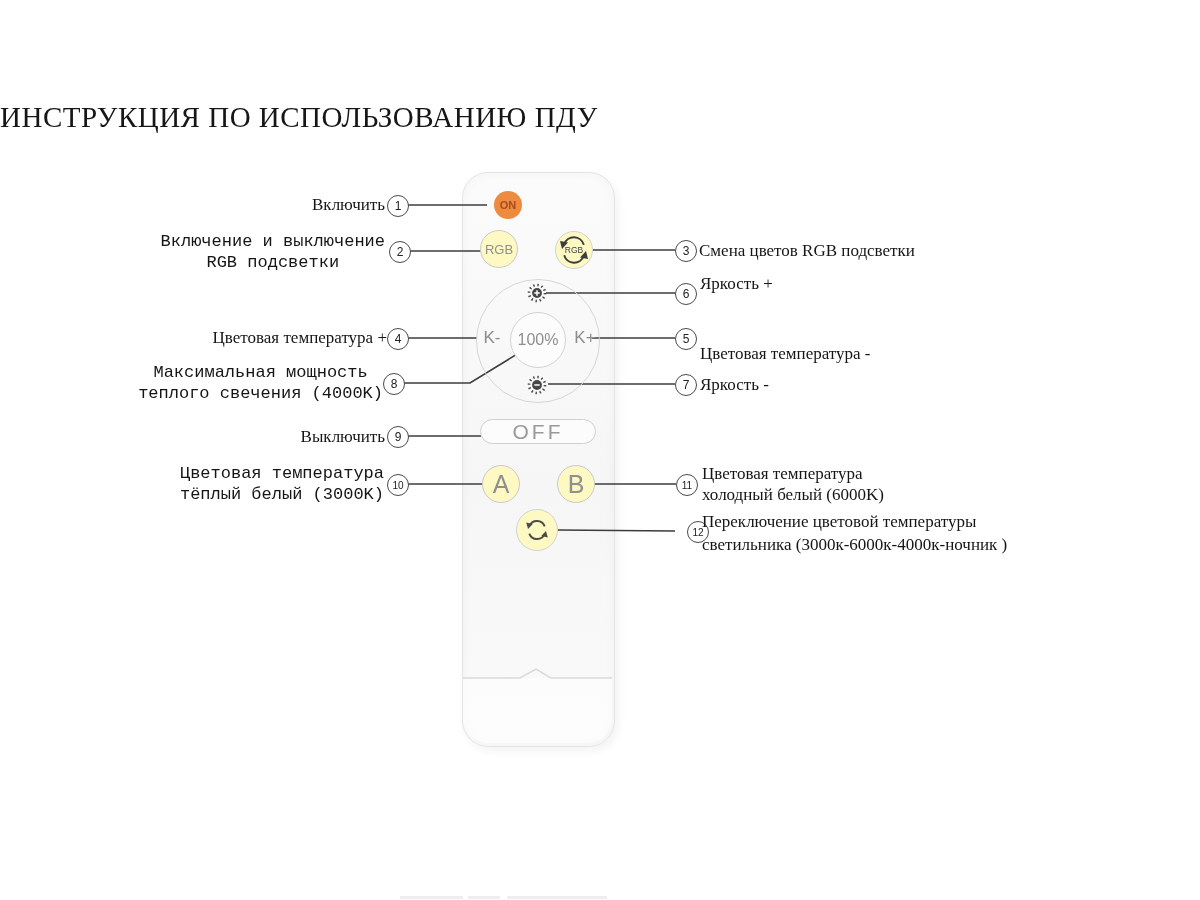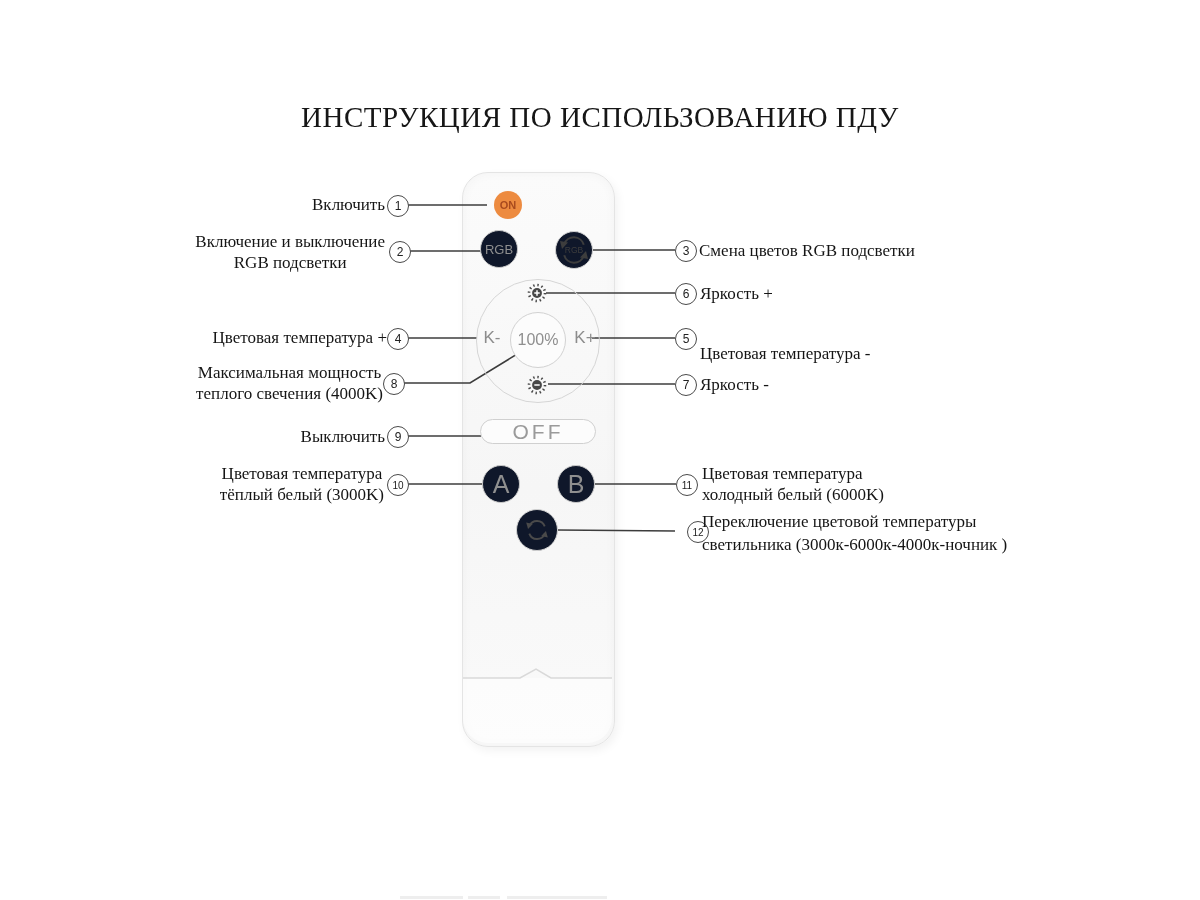--- a/index.html
+++ b/index.html
@@ -1,31 +1,31 @@
 <!DOCTYPE html>
 <html><head>
 <meta charset="utf-8">
 <style>
   html,body{margin:0;padding:0;}
   body{width:1200px;height:900px;background:#ffffff;position:relative;overflow:hidden;
        font-family:"Liberation Serif","DejaVu Serif",serif;}
   .abs{position:absolute;}
-  .page-title{top:101px;left:0;width:1200px;text-align:center;font-size:29px;
+  .page-title{top:101px;left:0;width:1200px;font-size:29px;
               letter-spacing:.5px;color:#161616;white-space:nowrap;}
   
   .remote{left:462px;top:172px;width:151px;height:573px;border-radius:26px;
           background:linear-gradient(180deg,#fbfbfb 0%,#f6f6f6 55%,#fafafa 100%);
           border:1px solid #e4e4e4;
           box-shadow:inset 0 0 12px rgba(0,0,0,.035), 3px 4px 10px rgba(0,0,0,.05);z-index:1;}
   .remote-bottom{left:463px;top:678px;width:149px;height:65px;border-radius:0 0 25px 25px;
                  background:rgba(255,255,255,.55);z-index:2;}
   .battery-svg{left:462px;top:660px;z-index:2;}
   .lines-svg{left:0;top:0;z-index:3;}
   
-  .btn{border-radius:50%;background:#0f172a;border:1.5px solid #c9c9c9;z-index:4;
+  .btn{border-radius:50%;background:#fef9c3;border:1.5px solid #c9c9c9;z-index:4;
        display:flex;align-items:center;justify-content:center;
        font-family:"Liberation Sans","DejaVu Sans",sans-serif;color:#8f8f8f;box-sizing:border-box;}
   .btn-on{left:486px;top:191px;width:28px;height:28px;background:#ED8B40;border:none;
           color:#A84A1E;font-size:11px;font-weight:bold;margin-left:8px;}
   .btn-rgb{left:480px;top:230px;width:38px;height:38px;font-size:13px;}
   .btn-rgbcycle{left:555px;top:231px;width:38px;height:38px;border-color:#d2d2d2;}
   .dial{left:476px;top:279px;width:124px;height:124px;border:1.5px solid #d6d6d6;
         border-radius:50%;z-index:3;box-sizing:border-box;}
   .dial-center{left:510px;top:312px;width:56px;height:56px;background:#fcfcfc;
                border-color:#d2d2d2;font-size:16px;z-index:4;}
@@ -39,21 +39,21 @@
   .btn-a{left:482px;top:465px;width:38px;height:38px;font-size:25px;font-weight:300;}
   .btn-b{left:557px;top:465px;width:38px;height:38px;font-size:25px;font-weight:300;}
   .btn-cycle{left:516px;top:509px;width:42px;height:42px;border-color:#d2d2d2;}
   
   .co{width:20px;height:20px;border:1.4px solid #4a4a4a;border-radius:50%;background:#ffffff;
       z-index:4;display:flex;align-items:center;justify-content:center;box-sizing:content-box;
       font-family:"Liberation Sans","DejaVu Sans",sans-serif;font-size:12px;color:#222222;}
   .co.two{font-size:10px;}
   
   .lbl{font-size:17px;line-height:21px;color:#151515;white-space:nowrap;z-index:4;}
-  .lbl.ctr{text-align:center;}
+  .lbl.ctr{text-align:center;font-family:Liberation Mono, monospace;}
   .wm{height:3px;background:#eeeeee;z-index:1;}
 </style>
 </head>
 <body>
 
 <div class="abs page-title">ИНСТРУКЦИЯ ПО ИСПОЛЬЗОВАНИЮ ПДУ</div>
 
 <div class="abs remote"></div>
 <div class="abs remote-bottom"></div>
 <svg class="abs battery-svg" width="151" height="30" viewBox="0 0 151 30">
@@ -148,21 +148,21 @@
   <div>Максимальная мощность</div>
   <div>теплого свечения (4000K)</div>
 </div>
 <div class="abs lbl" style="right:815px;top:426px;">Выключить</div>
 <div class="abs lbl ctr" style="right:816px;top:463px;">
   <div>Цветовая температура</div>
   <div>тёплый белый (3000K)</div>
 </div>
 
 <div class="abs lbl" style="left:699px;top:240px;">Смена цветов RGB подсветки</div>
-<div class="abs lbl" style="left:700px;top:283px;">Яркость +</div>
+<div class="abs lbl" style="left:700px;top:273px;">Яркость +</div>
 <div class="abs lbl" style="left:700px;top:327px;margin-top:16px;">Цветовая температура -</div>
 <div class="abs lbl" style="left:700px;top:374px;">Яркость -</div>
 <div class="abs lbl" style="left:702px;top:463px;">
   <div>Цветовая температура</div>
   <div>холодный белый (6000K)</div>
 </div>
 <div class="abs lbl" style="left:702px;top:510px;line-height:23px;">
   <div>Переключение цветовой температуры</div>
   <div>светильника  (3000к-6000к-4000к-ночник )</div>
 </div>

